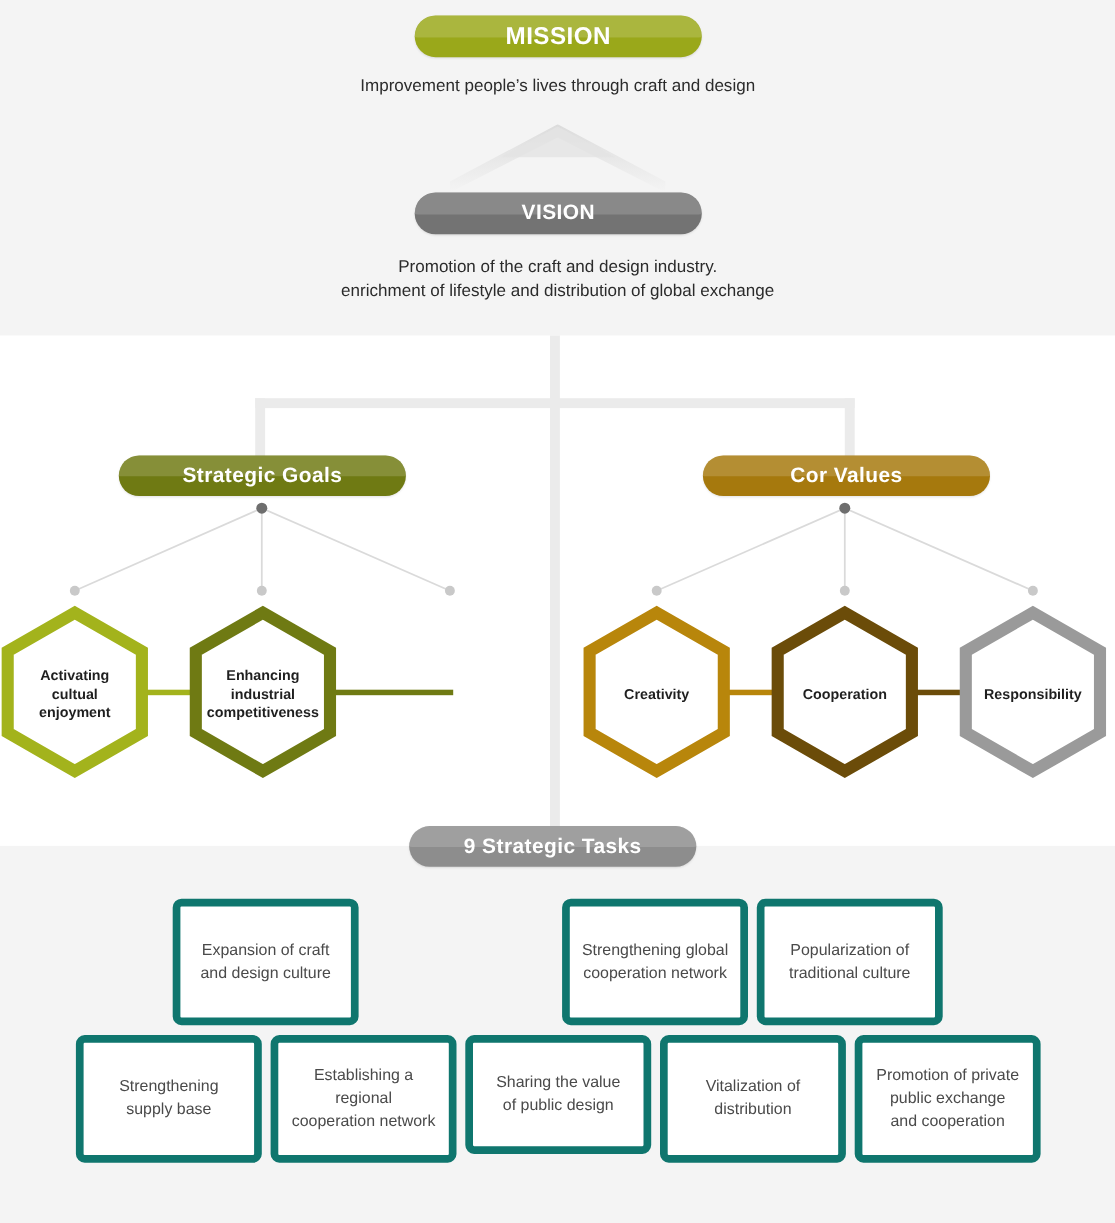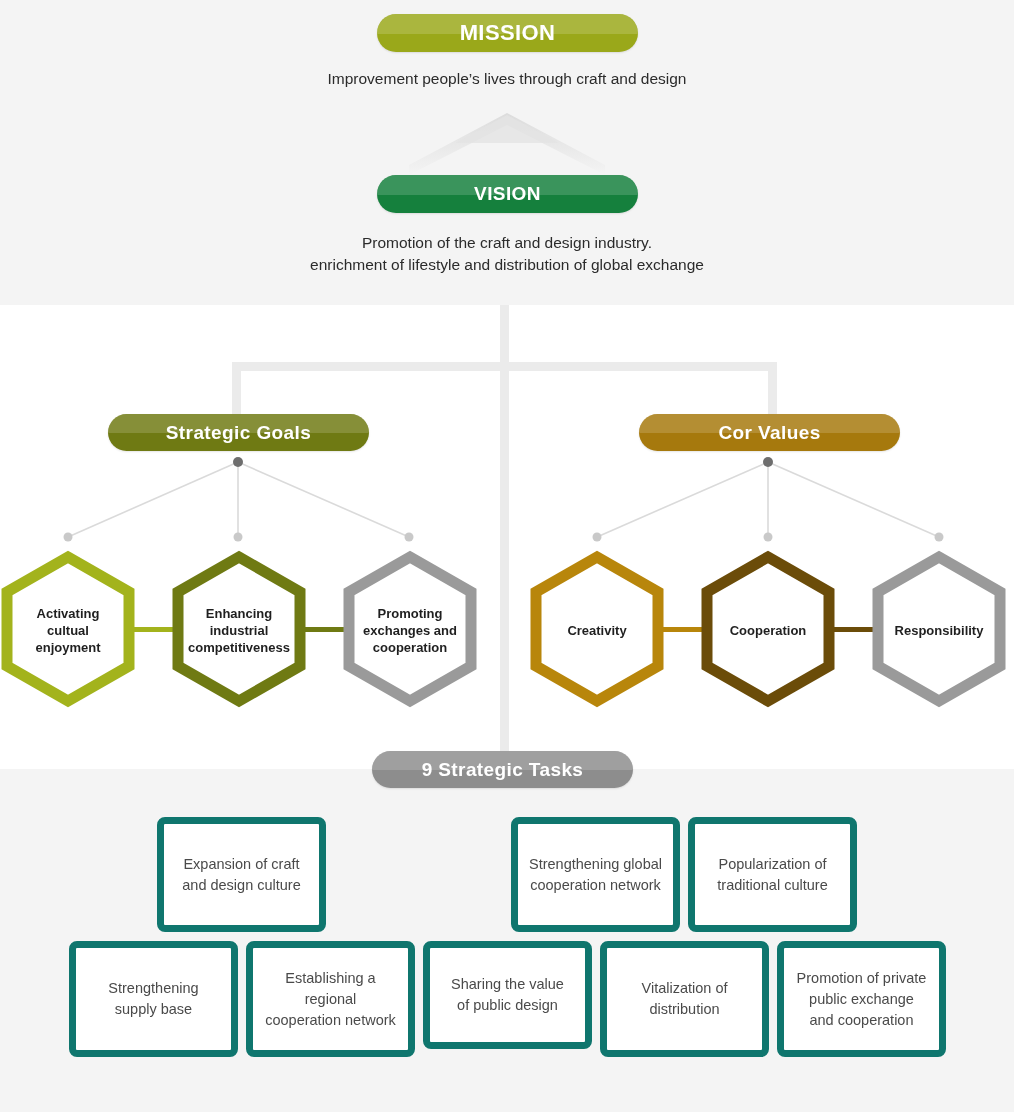--- a/index.html
+++ b/index.html
@@ -53,21 +53,21 @@
   #pill-mission {
     left: 377px; top: 14px;
     width: 261px; height: 38px;
     background: #9aa81a;
     font-size: 22px;
     box-shadow: 0 1px 2px rgba(0,0,0,0.10);
   }
   #pill-vision {
     left: 377px; top: 175px;
     width: 261px; height: 38px;
-    background: #15803d;
+    background: #737373;
     font-size: 19px;
     box-shadow: 0 1px 2px rgba(0,0,0,0.10);
   }
   #pill-goals {
     left: 108px; top: 414px;
     width: 261px; height: 37px;
     background: #6f7a13;
     font-size: 19px;
     box-shadow: 0 1px 2px rgba(0,0,0,0.10);
   }
@@ -253,32 +253,20 @@
     </svg>
     <div class="hex-label">
       <div>
         <div>Enhancing</div>
         <div>industrial</div>
         <div>competitiveness</div>
       </div>
     </div>
   </div>
 
-  <div class="hex" style="left:340px; top:550px;">
-    <svg viewBox="0 0 140 160">
-      <polygon points="70,7 131,42 131,116 70,151 9,116 9,42" fill="#ffffff" stroke="#9a9a9a" stroke-width="11"></polygon>
-    </svg>
-    <div class="hex-label">
-      <div>
-        <div>Promoting</div>
-        <div>exchanges and</div>
-        <div>cooperation</div>
-      </div>
-    </div>
-  </div>
 
   <div class="hex-link" style="left:651px; top:627px; width:120px; background:#b8860b;"></div>
   <div class="hex-link" style="left:822px; top:627px; width:120px; background:#6b4c09;"></div>
 
   <div class="hex" style="left:527px; top:550px;">
     <svg viewBox="0 0 140 160">
       <polygon points="70,7 131,42 131,116 70,151 9,116 9,42" fill="#ffffff" stroke="#b8860b" stroke-width="11"></polygon>
     </svg>
     <div class="hex-label">
       <div>

